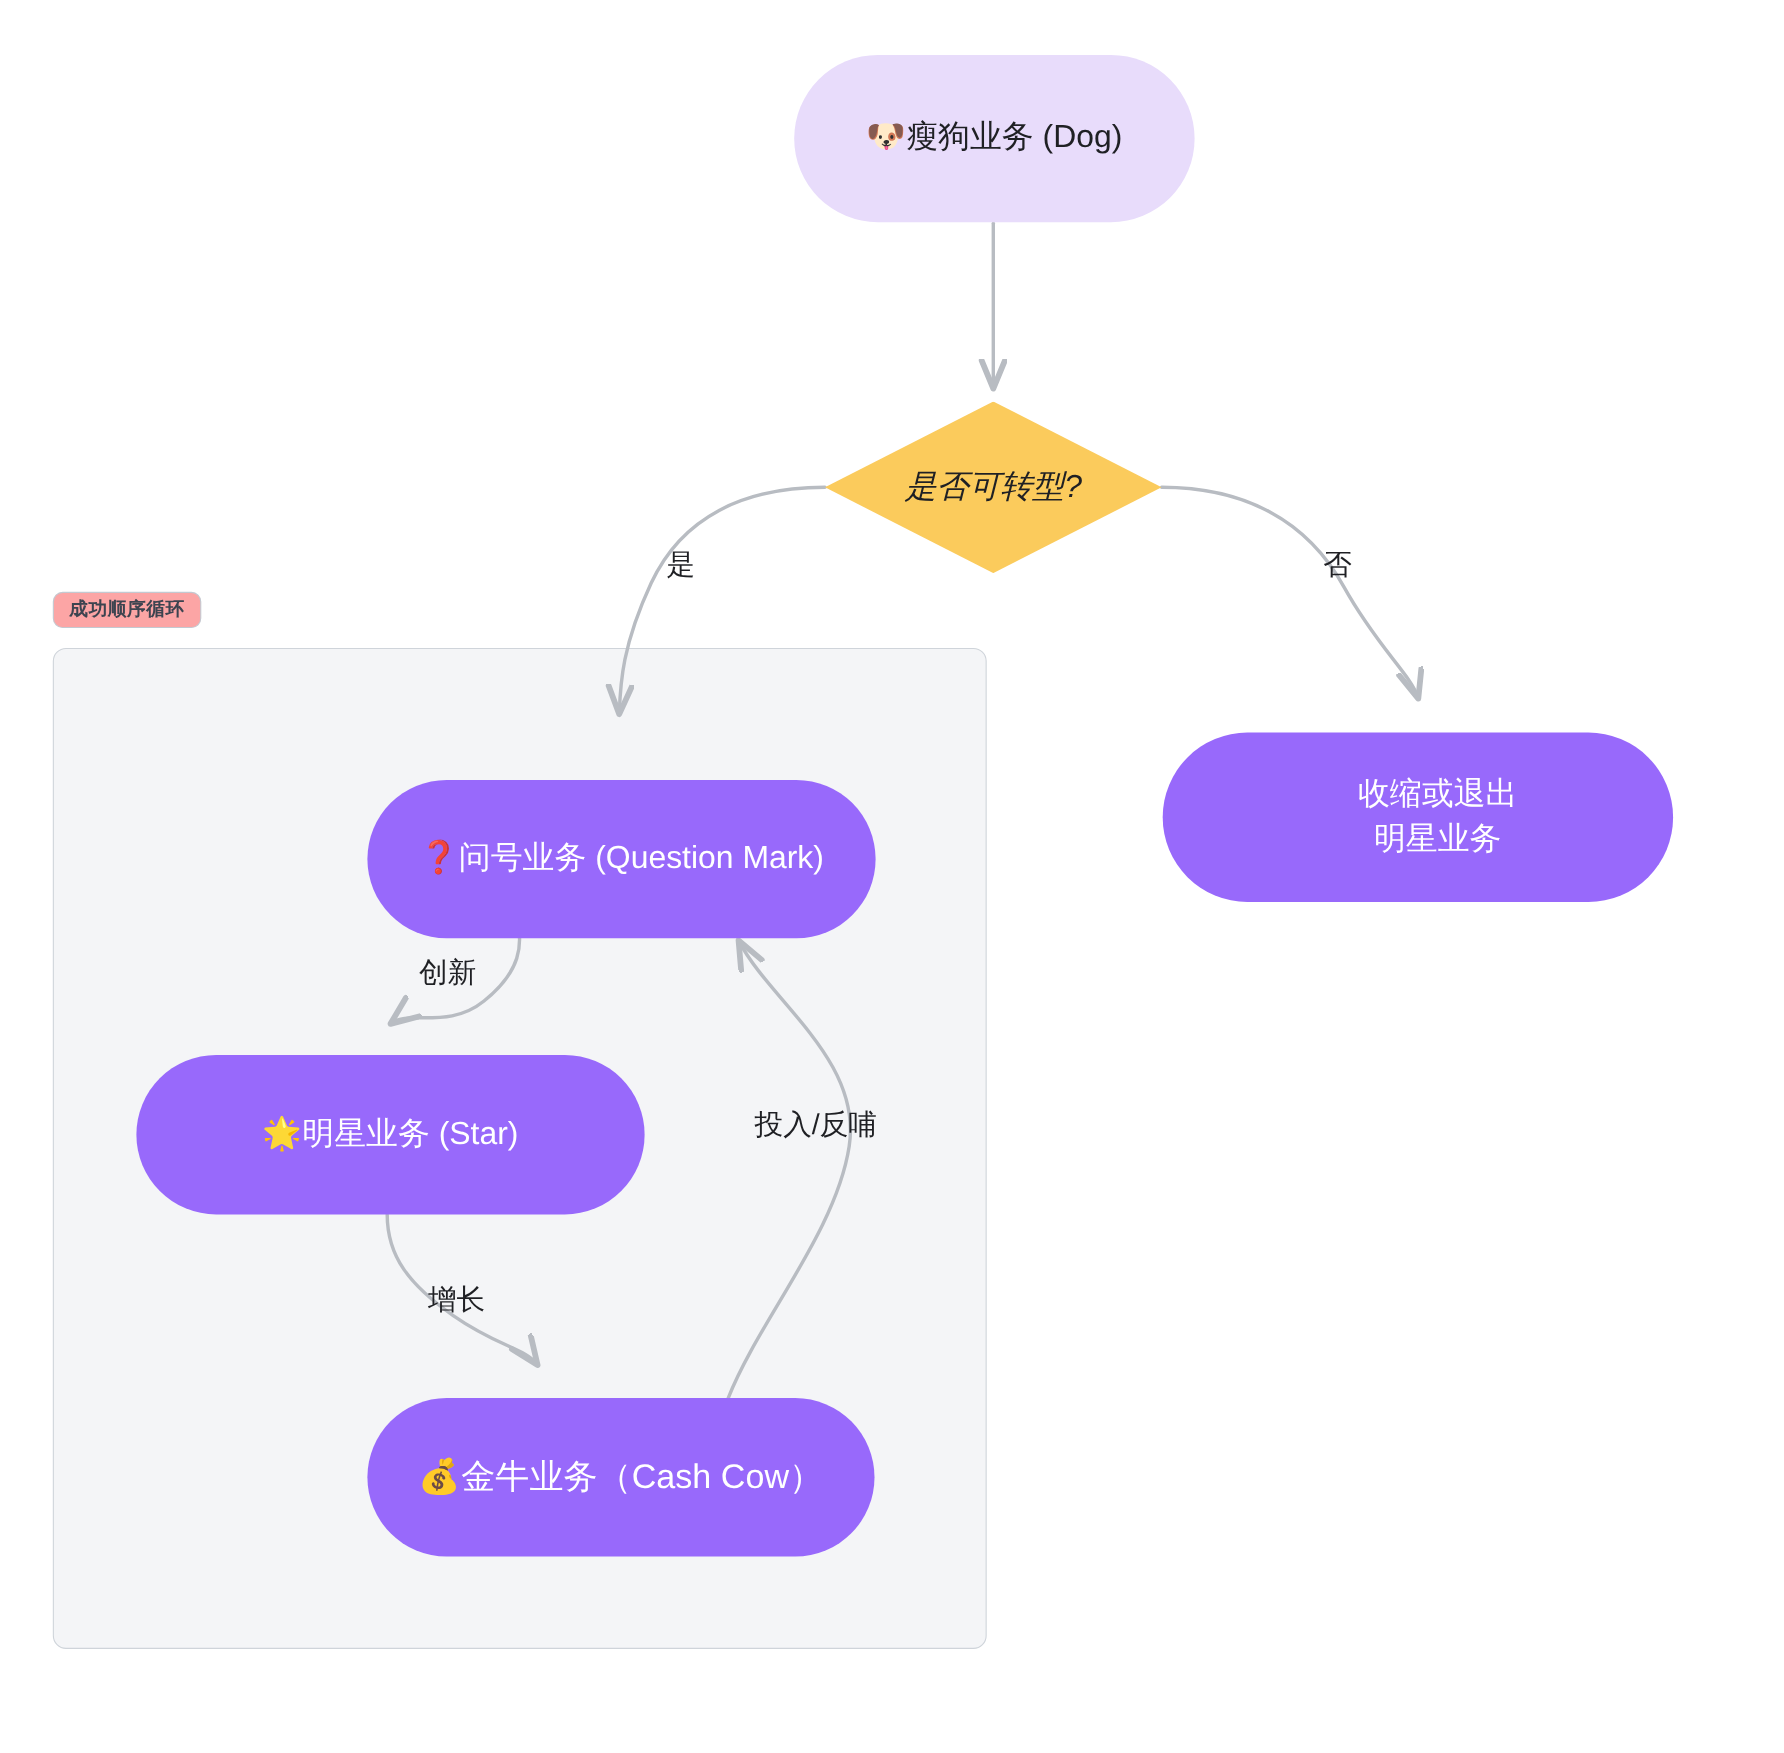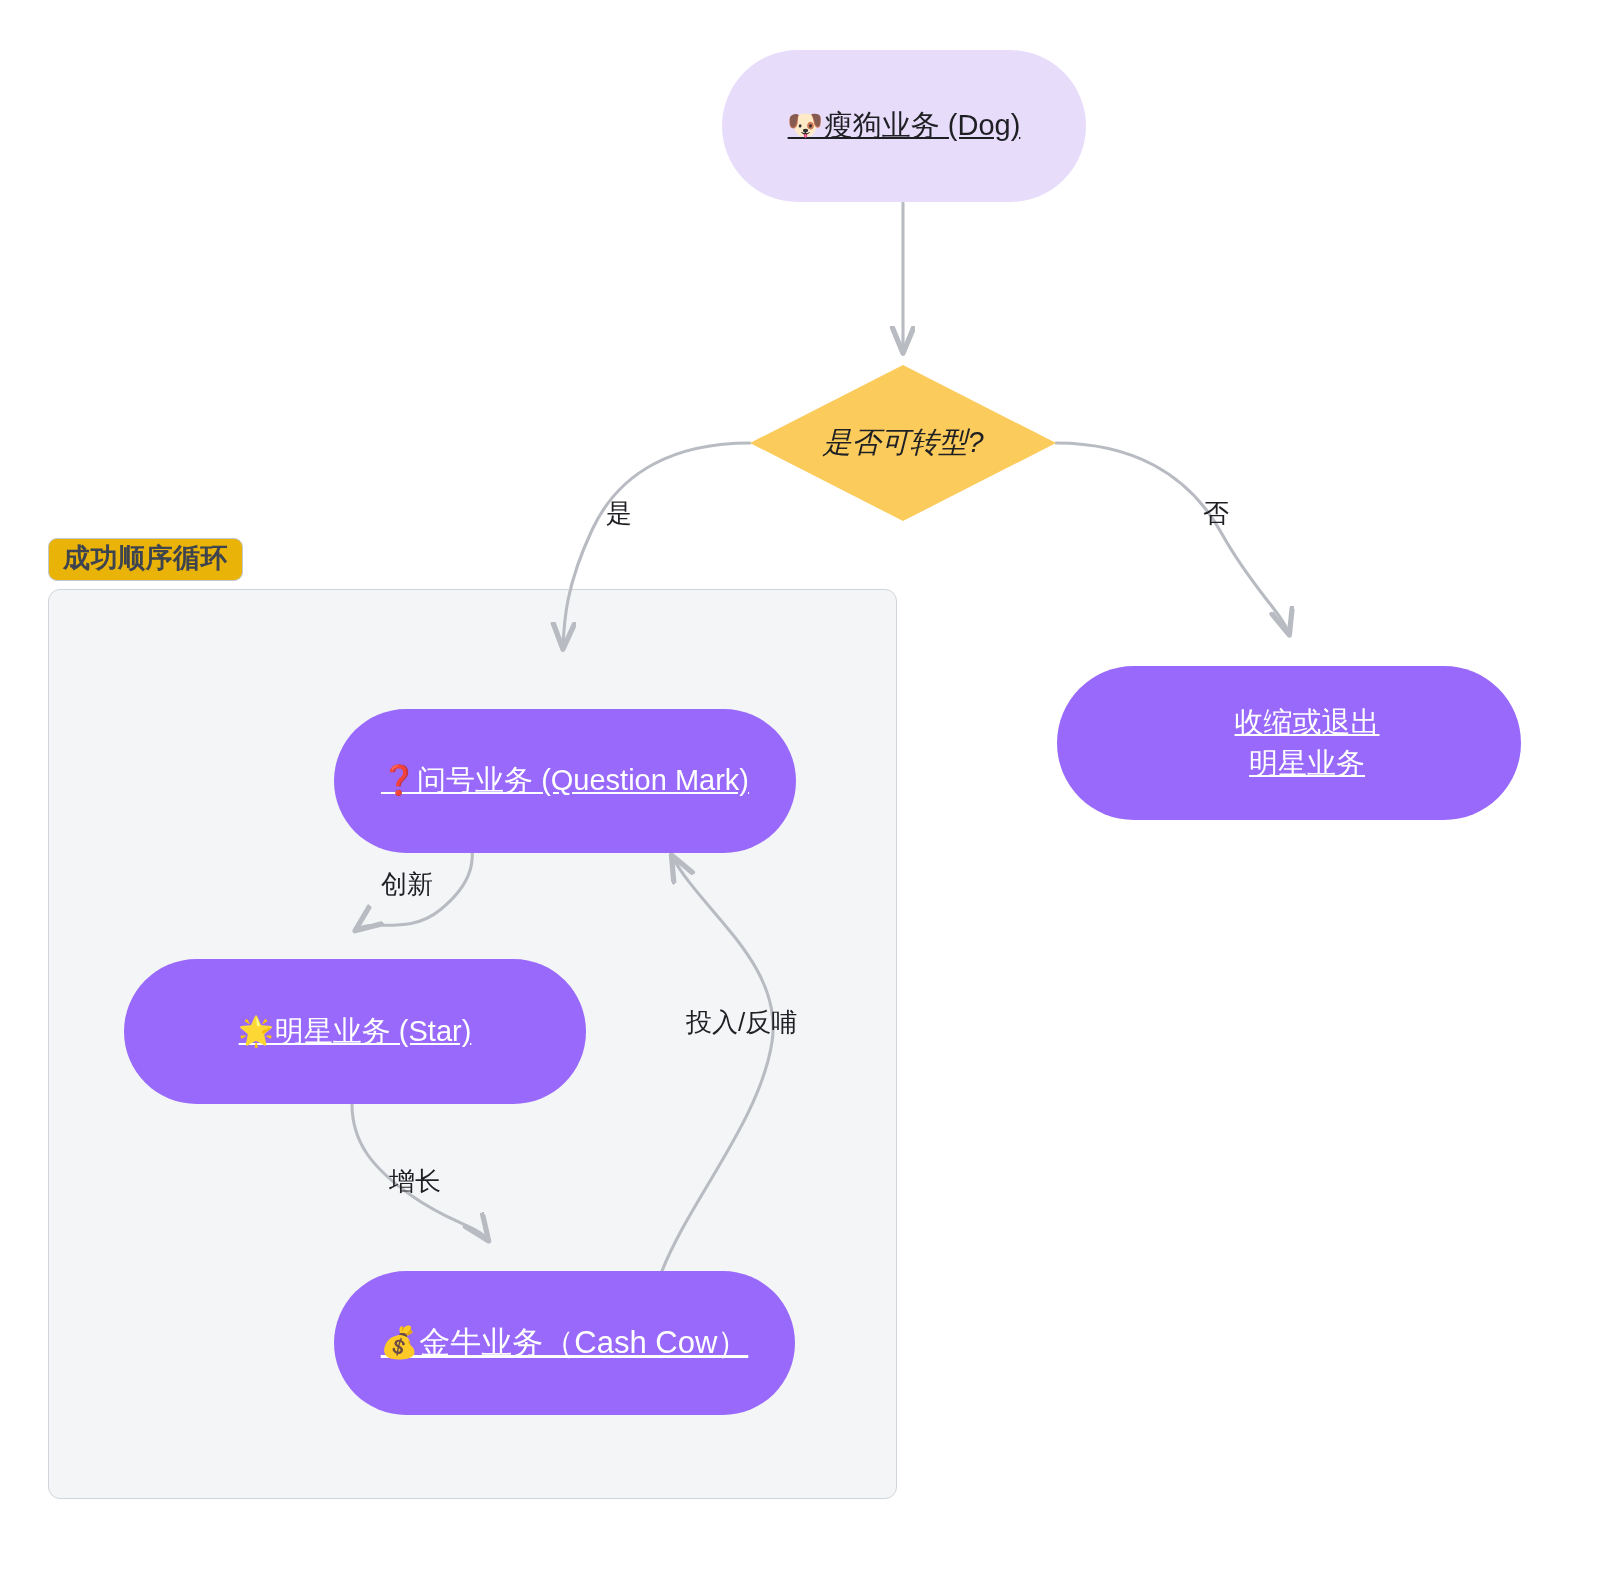--- a/index.html
+++ b/index.html
@@ -36,41 +36,40 @@
     background: #f4f5f7;
     border: 1.6px solid #cfd4da;
     border-radius: 12px;
     box-sizing: border-box;
   }
   .cluster-label {
     position: absolute;
     left: 48px;
     top: 538px;
     padding: 6px 14px 8px 14px;
-    background: #eab308;
+    background: #fca5a5;
     border: 1.6px solid #c3c9d1;
     border-radius: 9px;
-    font-size: 27px;
+    font-size: 17px;
     font-weight: bold;
     color: #3d4450;
     letter-spacing: 0.5px;
     line-height: 1;
     white-space: nowrap;
   }
 
   
   .node {
     position: absolute;
     box-sizing: border-box;
     display: flex;
     align-items: center;
     justify-content: center;
     text-align: center;
     line-height: 1.35;
-    text-decoration: underline;
   }
   .node-pill {
     border-radius: 999px;
   }
   .node-dog {
     left: 722px;
     top: 50px;
     width: 364px;
     height: 152px;
     background: #e8dcfb;

